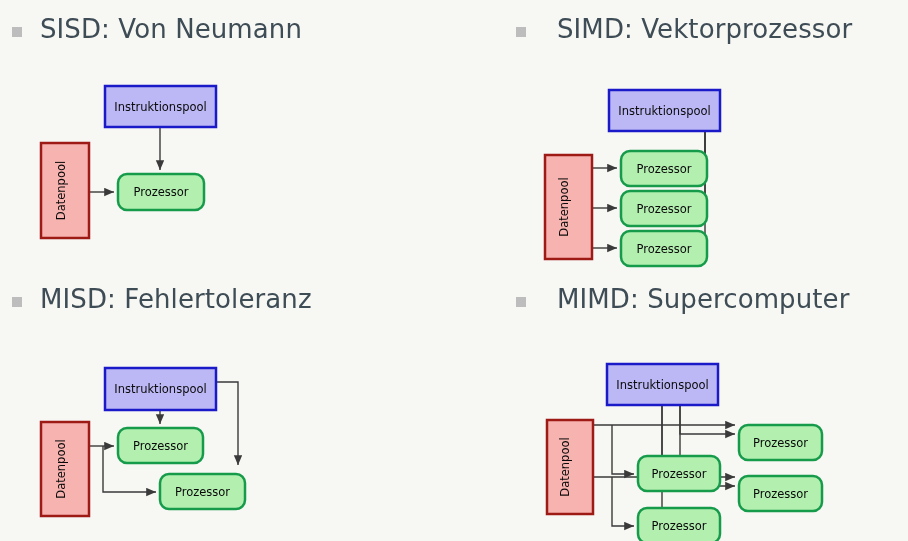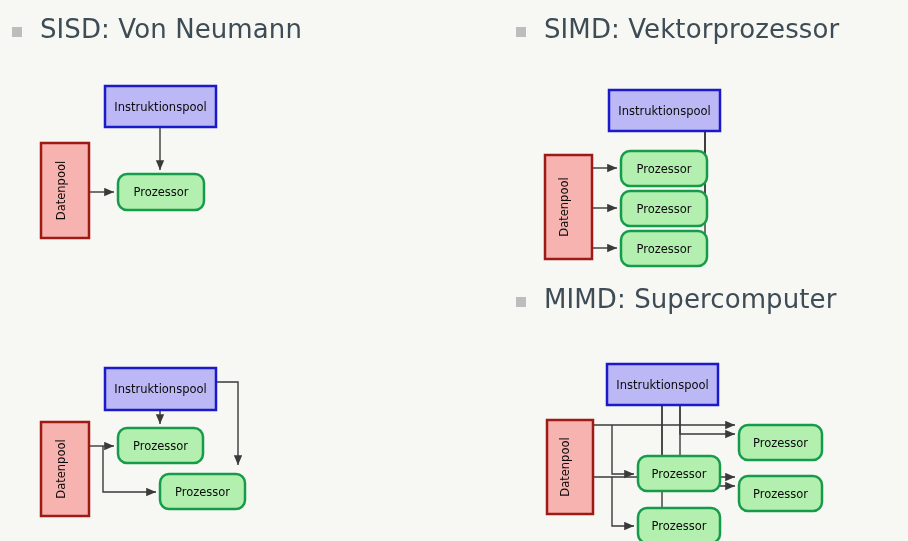--- a/index.html
+++ b/index.html
@@ -29,21 +29,21 @@
   .q-br { left: 454px; top: 270px; }
 
   .heading {
     position: absolute;
     left: 12px;
     top: 16px;
     display: flex;
     align-items: center;
     white-space: nowrap;
   }
-  .q-tr .heading, .q-br .heading { left: 62px; }
+  .q-tr .heading, .q-br .heading { left: 62px; gap: 13px; }
 
   .bullet {
     width: 10px;
     height: 10px;
     background: #bdbdbd;
     margin-right: 18px;
     margin-top: 6px;
     flex: 0 0 auto;
   }
   .heading-text {
@@ -132,20 +132,24 @@
 
       <rect x="167" y="191" width="86" height="35" rx="9" ry="9" fill="#b3f0b0" stroke="#159b4a" stroke-width="2.5"></rect>
       <text x="210" y="212.5" text-anchor="middle">Prozessor</text>
 
       <rect x="167" y="231" width="86" height="35" rx="9" ry="9" fill="#b3f0b0" stroke="#159b4a" stroke-width="2.5"></rect>
       <text x="210" y="252.5" text-anchor="middle">Prozessor</text>
     </svg>
   </div>
 
   <div class="quad q-bl">
+    <div class="heading">
+      <span class="bullet"></span>
+      <span class="heading-text">MISD: Fehlertoleranz</span>
+    </div>
 
     <svg class="diagram" width="454" height="271">
       <defs>
         <marker id="ah3" markerWidth="8" markerHeight="8" refX="7" refY="3" orient="auto">
           <path d="M0,0 L7,3 L0,6 z" fill="#3a3a3a"></path>
         </marker>
       </defs>
 
       <line x1="160" y1="140" x2="160" y2="154" stroke="#3a3a3a" stroke-width="1.4" marker-end="url(#ah3)"></line>
 

